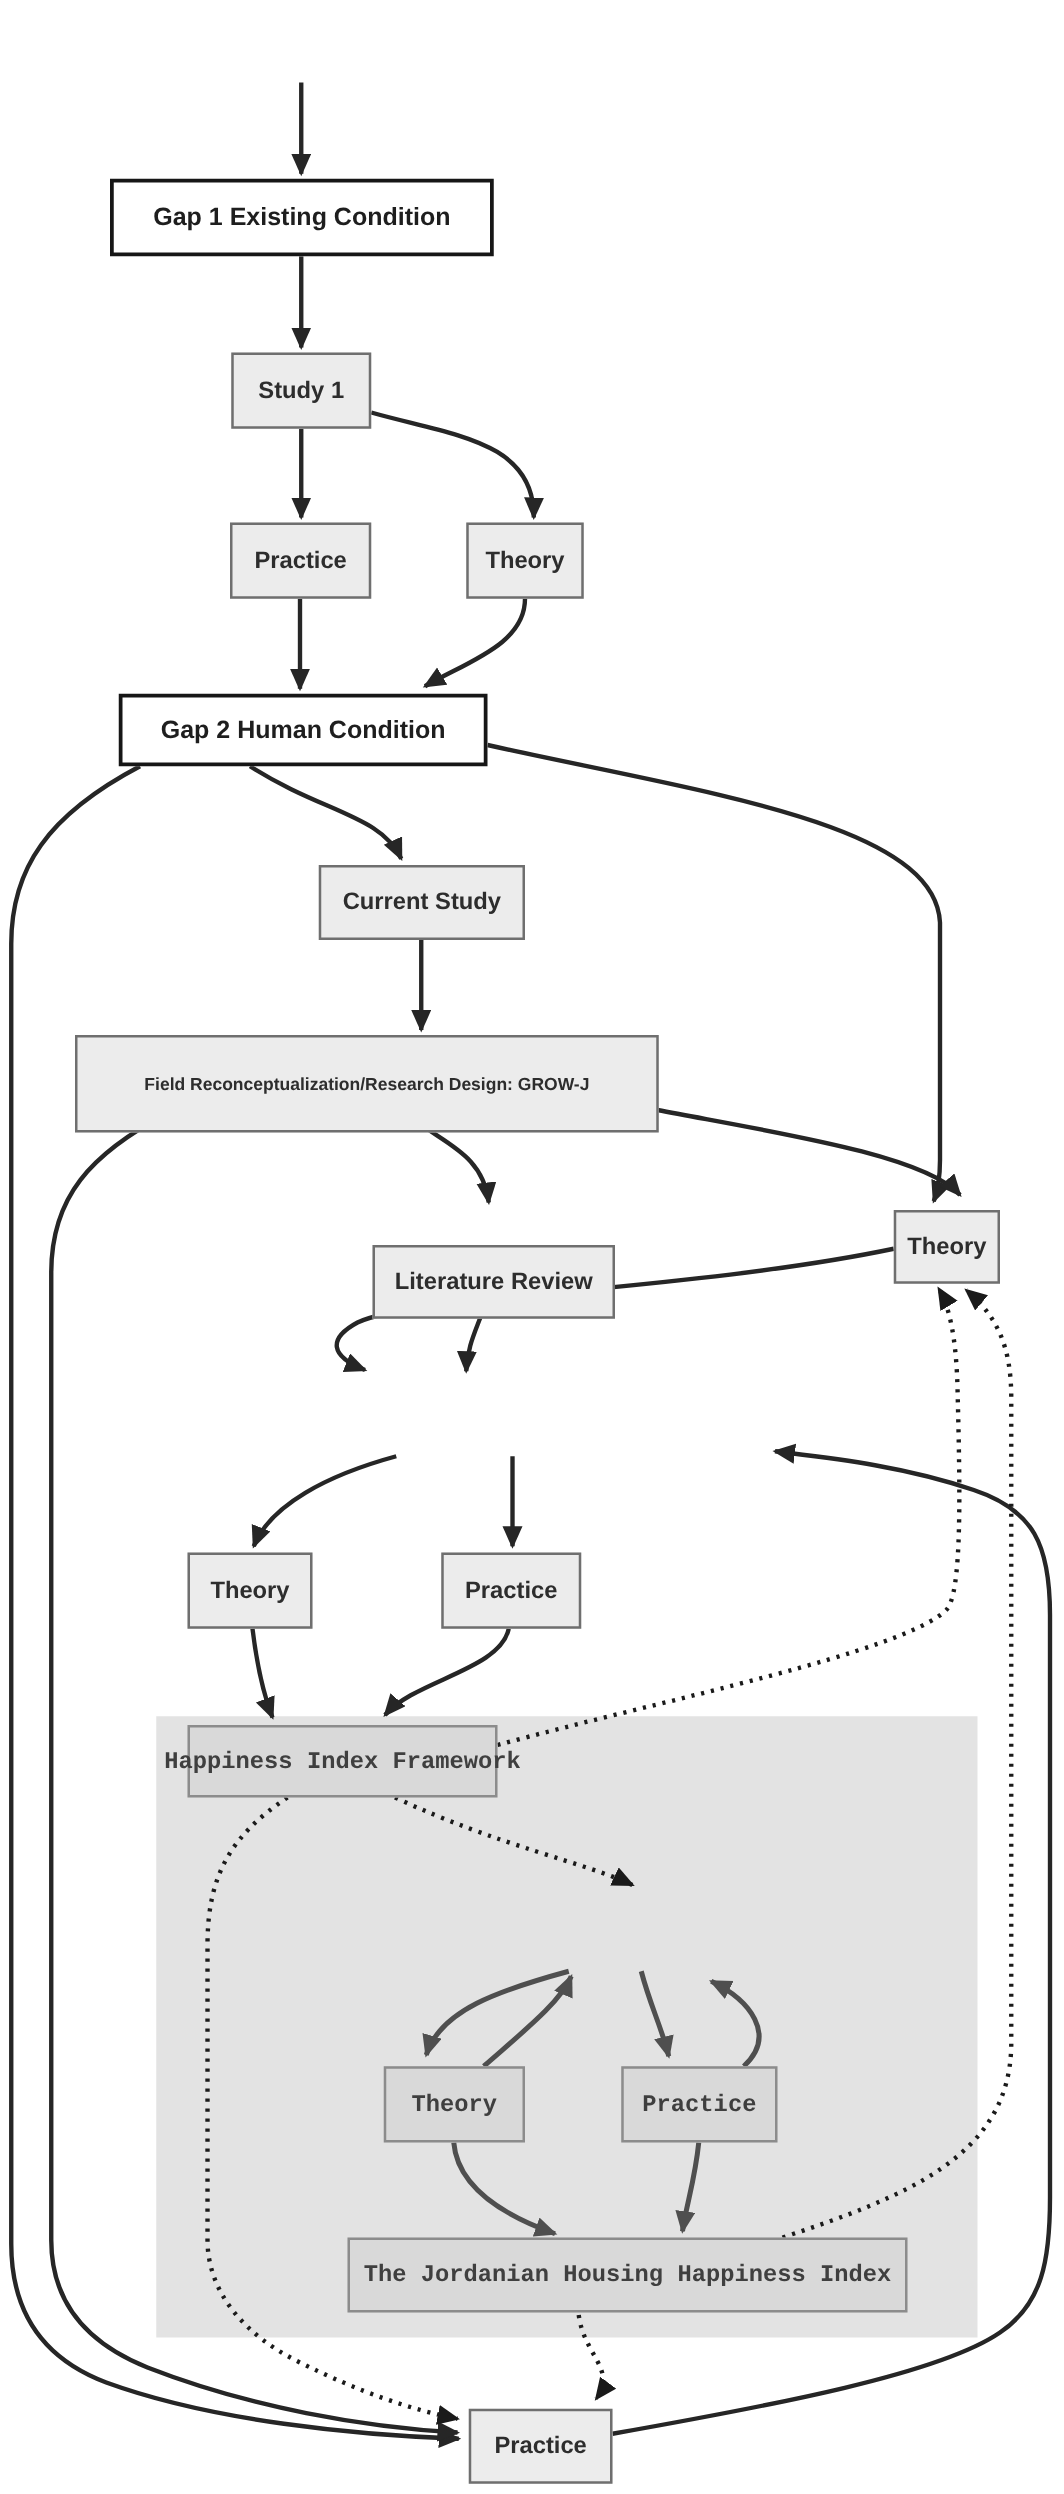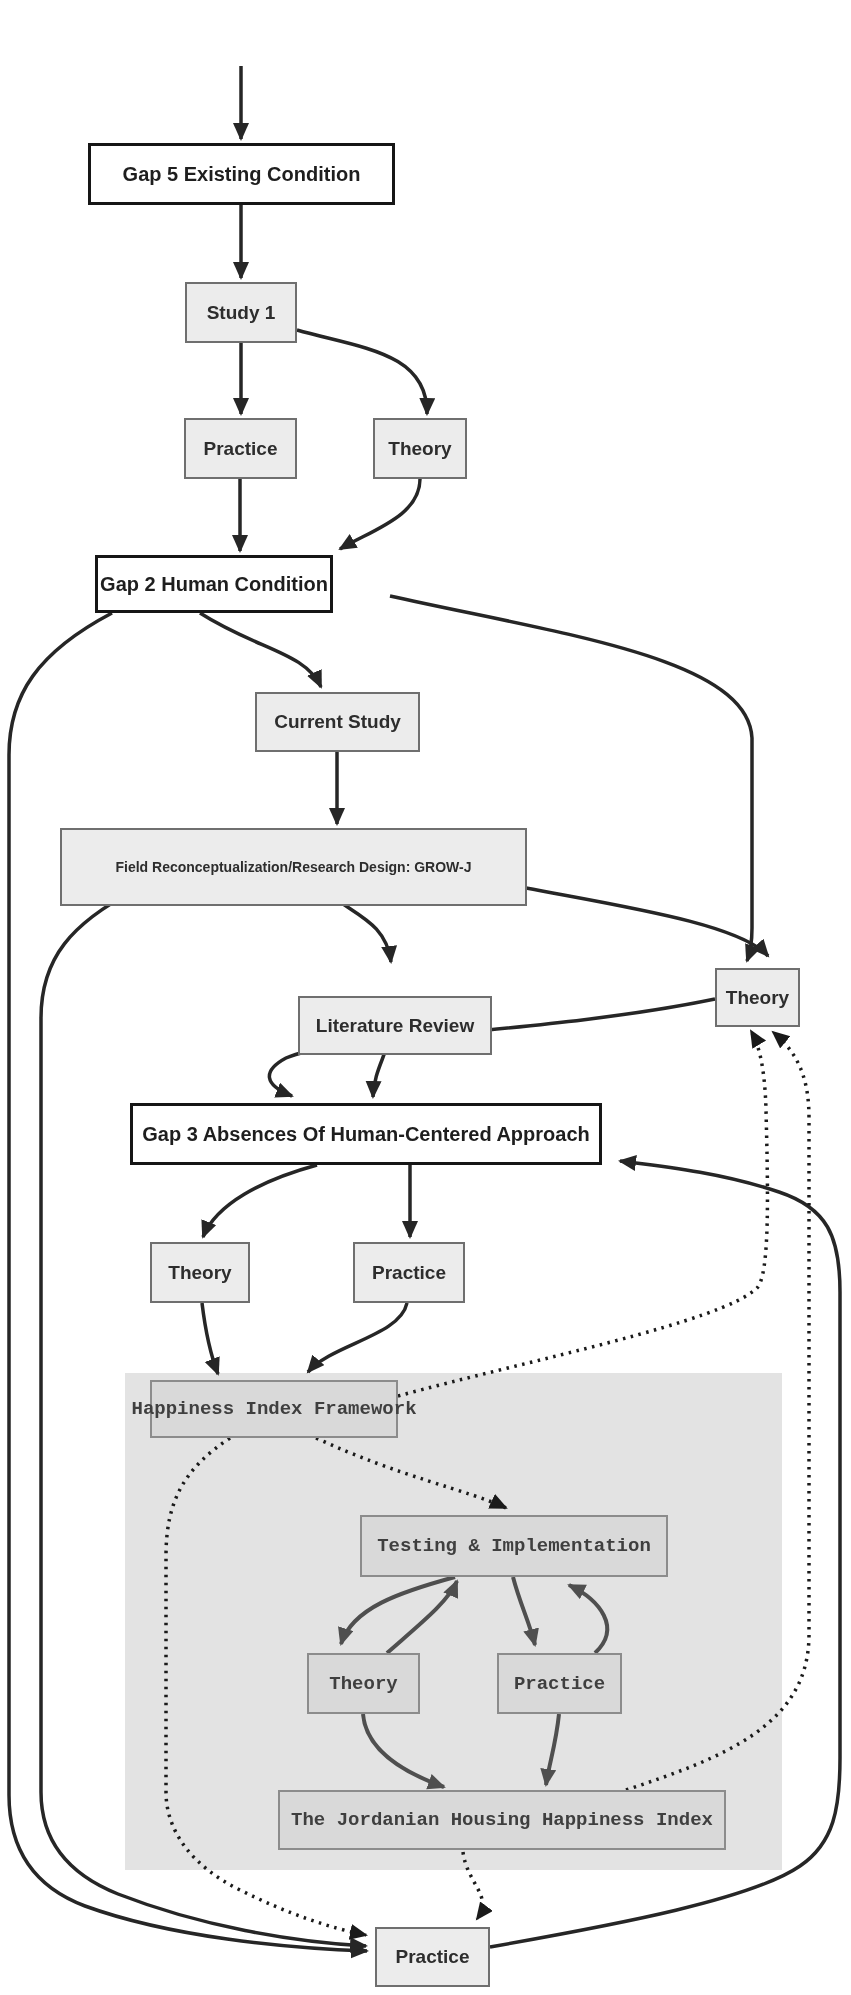--- a/index.html
+++ b/index.html
@@ -65,47 +65,45 @@
     <g fill="none" stroke="#1a1a1a" stroke-width="3.5" stroke-dasharray="2.5 5.5">
       <path d="M398,1396 C530,1360 722,1322 757,1288 C770,1275 768,1190 766,1110 C765,1072 760,1046 751,1031" marker-end="url(#ahd)"></path>
       <path d="M316,1438 C400,1477 468,1490 506,1508" marker-end="url(#ahd)"></path>
       <path d="M230,1438 C185,1468 166,1500 166,1556 L166,1792 C166,1834 196,1868 238,1889 C288,1914 330,1928 366,1935" marker-end="url(#ahd)"></path>
       <path d="M626,1790 C722,1758 808,1726 809,1636 L809,1118 C809,1078 798,1053 773,1032" marker-end="url(#ahd)"></path>
       <path d="M463,1852 C467,1884 494,1896 477,1919" marker-end="url(#ahd)"></path>
     </g>
   </svg>
 
 
-  <div class="node gap" style="left:88px;top:143px;width:307px;height:62px;">Gap 5 Existing Condition</div>
+  <div class="node gap" style="left:88px;top:143px;width:307px;height:62px;">Gap 1 Existing Condition</div>
 
   <div class="node plain" style="left:185px;top:282px;width:112px;height:61px;">Study 1</div>
 
   <div class="node plain" style="left:184px;top:418px;width:113px;height:61px;">Practice</div>
 
   <div class="node plain" style="left:373px;top:418px;width:94px;height:61px;">Theory</div>
 
-  <div class="node gap" style="left:95px;top:555px;width:238px;height:58px;">Gap 2 Human Condition</div>
+  <div class="node gap" style="left:95px;top:555px;width:295px;height:58px;">Gap 2 Human Condition</div>
 
   <div class="node plain" style="left:255px;top:692px;width:165px;height:60px;">Current Study</div>
 
   <div class="node plain" style="left:60px;top:828px;width:467px;height:78px;font-size:14px;">Field Reconceptualization/Research Design: GROW-J</div>
 
   <div class="node plain" style="left:298px;top:996px;width:194px;height:59px;">Literature Review</div>
 
   <div class="node plain" style="left:715px;top:968px;width:85px;height:59px;">Theory</div>
 
-  <div class="node gap" style="left:130px;top:1103px;width:472px;height:62px;">Gap 3 Absences Of Human-Centered Approach</div>
 
   <div class="node plain" style="left:150px;top:1242px;width:100px;height:61px;">Theory</div>
 
   <div class="node plain" style="left:353px;top:1242px;width:112px;height:61px;">Practice</div>
 
   <div class="node inner" style="left:150px;top:1380px;width:248px;height:58px;">Happiness Index Framework</div>
 
-  <div class="node inner" style="left:360px;top:1515px;width:308px;height:62px;">Testing &amp; Implementation</div>
 
   <div class="node inner" style="left:307px;top:1653px;width:113px;height:61px;">Theory</div>
 
   <div class="node inner" style="left:497px;top:1653px;width:125px;height:61px;">Practice</div>
 
   <div class="node inner" style="left:278px;top:1790px;width:448px;height:60px;text-align:center;">The Jordanian Housing Happiness Index</div>
 
   <div class="node plain" style="left:375px;top:1927px;width:115px;height:60px;">Practice</div>
 
 </div>

